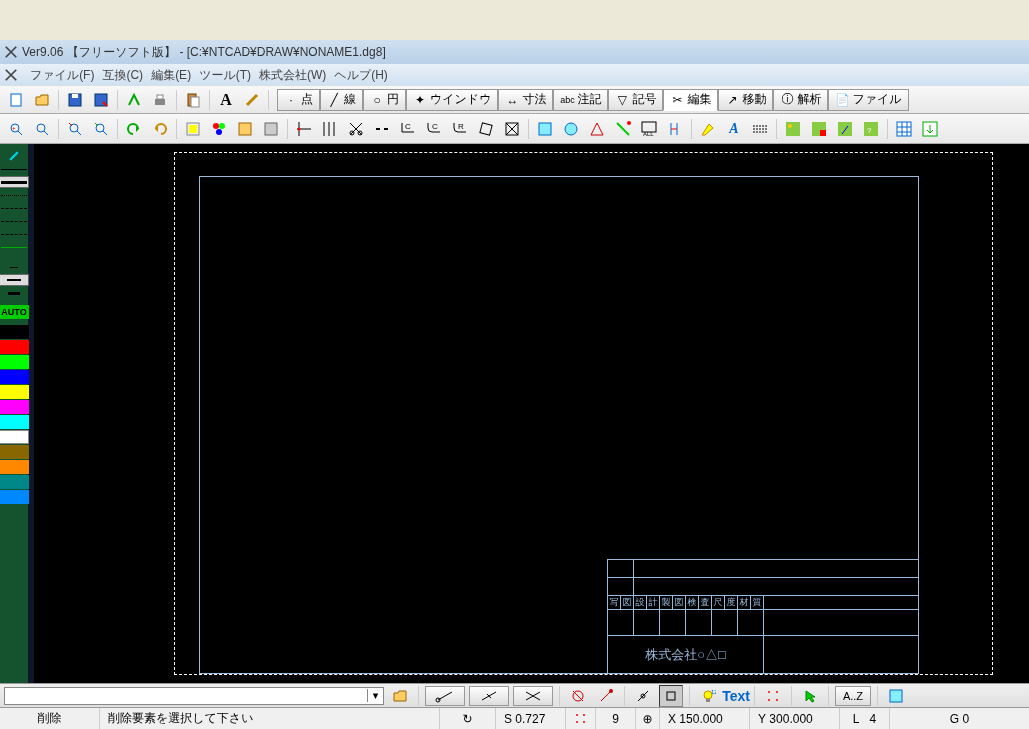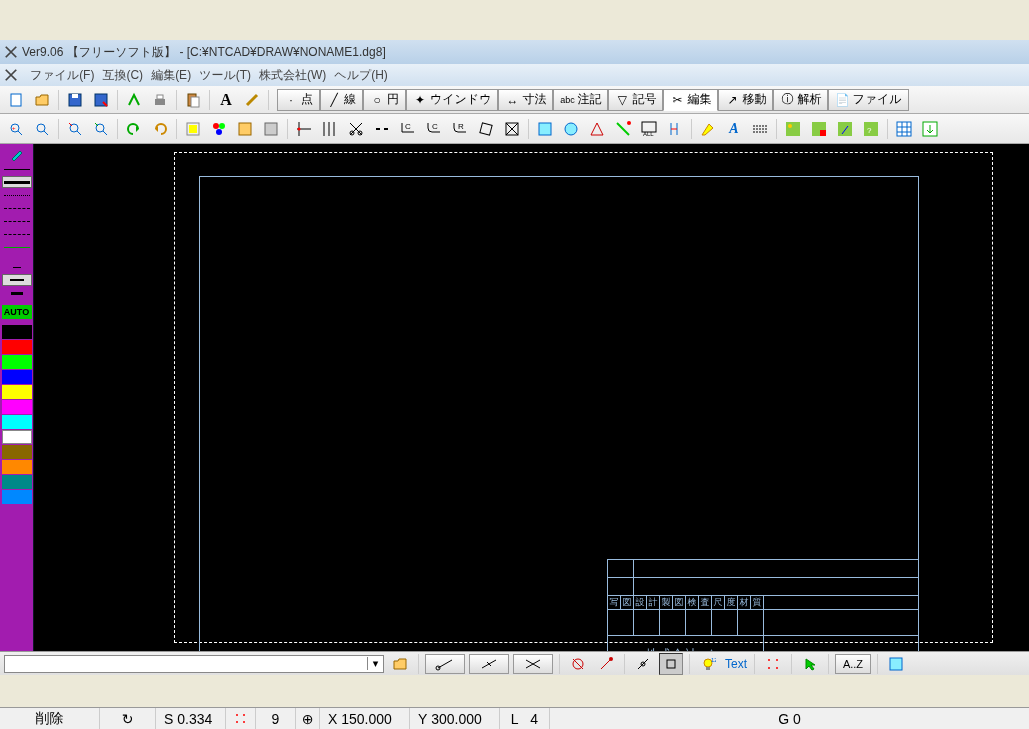--- a/index.html
+++ b/index.html
@@ -18,42 +18,42 @@
 
 .tbtn { width: 24px; height: 22px; display: flex; align-items: center; justify-content: center; border: 1px solid transparent; cursor: pointer; }
 
 .tab-group { display: flex; gap: 0; margin-left: 4px; }
 .tab { height: 22px; padding: 0 6px; display: flex; align-items: center; gap: 3px; border: 1px solid #999; background: linear-gradient(#fff, #e0e0e0); font-size: 12px; cursor: pointer; }
 .tab.active { background: #fff; border-bottom: 1px solid #fff; }
 .tab .ticon { width: 14px; height: 14px; display: inline-flex; align-items: center; justify-content: center; }
 
 .main-area { flex: 1; display: flex; overflow: hidden; }
 
-.left-panel { width: 34px; background: #a21caf; border-right: 1px solid #0f172a; display: flex; flex-direction: column; align-items: center; padding: 2px 0; gap: 1px; }
+.left-panel { width: 34px; background: #14532d; border-right: 6px solid #0f172a; display: flex; flex-direction: column; align-items: center; padding: 2px 0; gap: 1px; }
 .ltype { width: 30px; height: 12px; display: flex; align-items: center; justify-content: center; cursor: pointer; }
 .ltype-line { width: 26px; height: 1px; background: #000; }
 .ltype-thick { height: 3px; }
 .ltype.sel { border: 1px solid #666; background: #ddd; }
 .auto-btn { width: 30px; height: 14px; background: #0c0; color: #000; font-size: 9px; font-weight: bold; text-align: center; line-height: 14px; cursor: pointer; }
 .cswatch { width: 30px; height: 14px; cursor: pointer; }
 
 .canvas-area { flex: 1; background: #000; position: relative; }
 .dashed-border { position: absolute; left: 140px; top: 8px; right: 36px; bottom: 8px; border: 1px dashed #fff; }
 .solid-frame { position: absolute; left: 165px; top: 32px; width: 720px; height: 498px; border: 1px solid #9bd; }
 .title-block { position: absolute; right: 0; bottom: 0; width: 311px; }
 .tb-row { display: flex; border-top: 1px solid #9bd; height: 18px; }
 .tb-cell { border-left: 1px solid #9bd; font-size: 9px; color: #9bd; display: flex; align-items: center; justify-content: center; }
 .tb-company { border-top: 1px solid #9bd; border-left: 1px solid #9bd; height: 38px; display: flex; align-items: center; justify-content: center; color: #9bd; font-size: 13px; }
 
 .dropdown-bar { height: 24px; background: linear-gradient(#f0f0f0, #e0e0e0); border-top: 1px solid #999; display: flex; align-items: center; padding: 0 4px; gap: 4px; }
 .dropdown { flex: 0 0 380px; height: 18px; background: #fff; border: 1px solid #888; display: flex; align-items: center; }
 .dropdown .dd-arrow { width: 16px; text-align: center; margin-left: auto; border-left: 1px solid #888; }
 .bottom-btn { width: 40px; height: 20px; border: 1px solid #999; background: linear-gradient(#fff, #ddd); display: flex; align-items: center; justify-content: center; cursor: pointer; }
 
-.statusbar { height: 22px; background: #f0f0f0; border-top: 1px solid #999; display: flex; align-items: flex-start; font-size: 14px; margin-top: 32px; }
+.statusbar { height: 22px; background: #f0f0f0; border-top: 1px solid #999; display: flex; align-items: flex-start; font-size: 12px; }
 .status-cell { border-right: 1px solid #ccc; padding: 0 8px; height: 100%; display: flex; align-items: center; }
 
 svg { display: block; }
 .sep { width: 1px; height: 20px; background: #ccc; margin: 0 2px; }
 </style>
 </head>
 <body>
 
 <div class="titlebar">
   <svg class="icon" viewBox="0 0 16 16">
@@ -539,21 +539,21 @@
     </div>
   <div class="sep"></div>
   <div class="tbtn">
       <svg width="16" height="16">
         <circle cx="8" cy="7" r="4" fill="#ff0" stroke="#c80"></circle>
         <rect x="6" y="11" width="4" height="3" fill="#888"></rect>
         <text x="11" y="6" font-size="6" fill="#06c">123</text>
       </svg>
     </div>
   <div class="tbtn">
-      <span style="font-size:12px;color:#06c;font-weight:normal">Text</span>
+      <span style="font-size:14px;color:#06c;font-weight:bold">Text</span>
     </div>
   <div class="sep"></div>
   <div class="tbtn">
       <svg width="16" height="16">
         <circle cx="4" cy="4" r="1" fill="#f00"></circle>
         <circle cx="12" cy="4" r="1" fill="#f00"></circle>
         <circle cx="4" cy="12" r="1" fill="#f00"></circle>
         <circle cx="12" cy="12" r="1" fill="#f00"></circle>
       </svg>
     </div>
@@ -570,24 +570,25 @@
   <div class="sep"></div>
   <div class="tbtn">
       <svg width="16" height="16">
         <rect x="2" y="2" width="12" height="12" fill="#8ef" stroke="#06c"></rect>
       </svg>
     </div>
 </div>
 
 <div class="statusbar">
   <div class="status-cell" style="width:100px;justify-content:center">削除</div>
+  <div class="status-cell" style="width:340px">削除要素を選択して下さい</div>
   <div class="status-cell" style="width:56px;justify-content:center">
       <span>↻</span>
     </div>
-  <div class="status-cell" style="width:70px">S 0.334</div>
+  <div class="status-cell" style="width:70px">S 0.727</div>
   <div class="status-cell" style="width:30px;justify-content:center">
       <svg width="14" height="14">
         <circle cx="3" cy="3" r="1" fill="#f00"></circle>
         <circle cx="10" cy="3" r="1" fill="#f00"></circle>
         <circle cx="3" cy="10" r="1" fill="#f00"></circle>
         <circle cx="10" cy="10" r="1" fill="#f00"></circle>
       </svg>
     </div>
   <div class="status-cell" style="width:40px;justify-content:center">9</div>
   <div class="status-cell" style="width:24px;justify-content:center">

